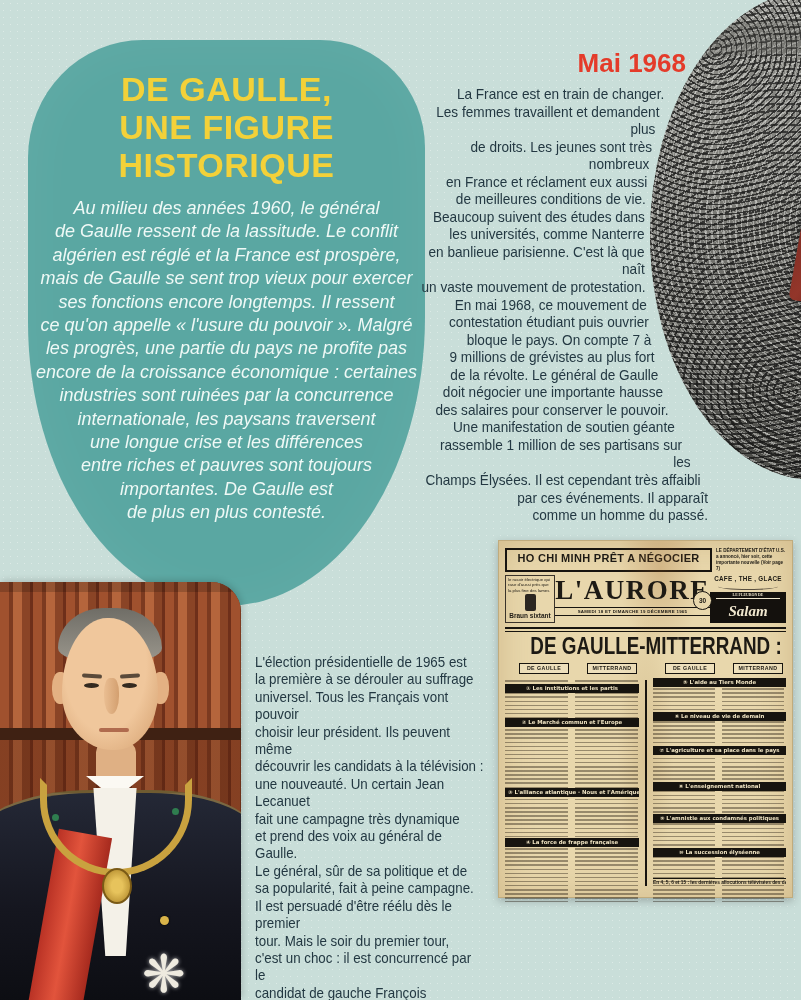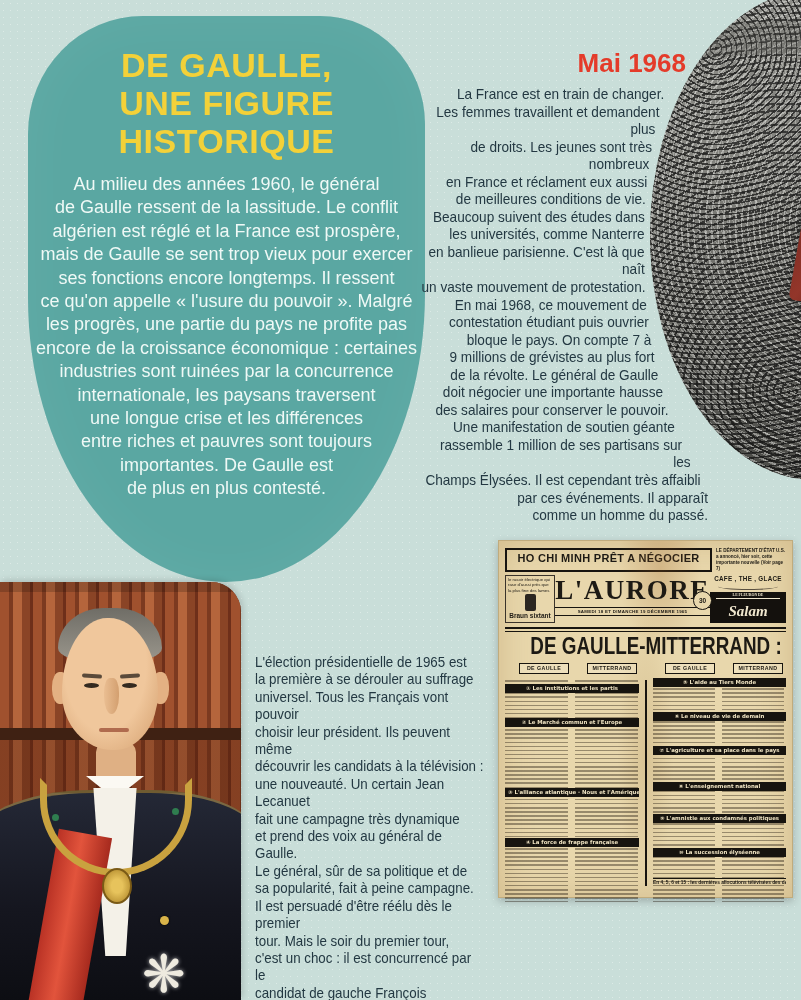--- a/index.html
+++ b/index.html
@@ -5,26 +5,26 @@
   html,body{margin:0;padding:0;}
   body{width:801px;height:1000px;overflow:hidden;background:#c9ded9;
        font-family:"Liberation Sans",sans-serif;position:relative;}
   .page{position:absolute;inset:0;width:801px;height:1000px;overflow:hidden;
         background:#c9ded9;
         background-image:radial-gradient(rgba(255,255,255,.35) .5px,transparent 1px);
         background-size:7px 7px;}
   .prelines{white-space:pre-line;}
 
   
-  .blob{position:absolute;left:28px;top:16px;width:397px;height:566px;background:#5aa7a2;
+  .blob{position:absolute;left:28px;top:40px;width:397px;height:566px;background:#5aa7a2;
         border-radius:115px 105px 200px 198px / 118px 108px 290px 285px;
         box-shadow:inset 0 0 60px rgba(255,255,255,.06);}
   .blob-title{margin-top:30px;text-align:center;color:#f3d139;font-size:34px;line-height:38px;
               font-weight:700;letter-spacing:.5px;}
-  .blob-par{margin-top:13px;text-align:center;color:#eff9f6;
+  .blob-par{margin-top:13px;text-align:center;color:#eff9f6;font-style:italic;
             font-size:18px;line-height:23.4px;font-weight:400;}
 
   
   .crowd{position:absolute;left:650px;top:-10px;width:330px;height:490px;border-radius:50%;
          overflow:hidden;background:linear-gradient(175deg,#8f8f8a 0%,#82827d 35%,#5e5e5a 75%,#464642 100%);}
   .crowd-noise{position:absolute;inset:0;opacity:.85;background-image:
      repeating-radial-gradient(circle at 20% 12%, rgba(15,15,15,.8) 0 1.5px, transparent 1.5px 5px),
      repeating-radial-gradient(circle at 68% 48%, rgba(245,245,240,.5) 0 1.5px, transparent 1.5px 6px),
      repeating-radial-gradient(circle at 42% 82%, rgba(5,5,5,.7) 0 2px, transparent 2px 7px),
      repeating-radial-gradient(circle at 85% 25%, rgba(230,230,225,.4) 0 1px, transparent 1px 5px);}

